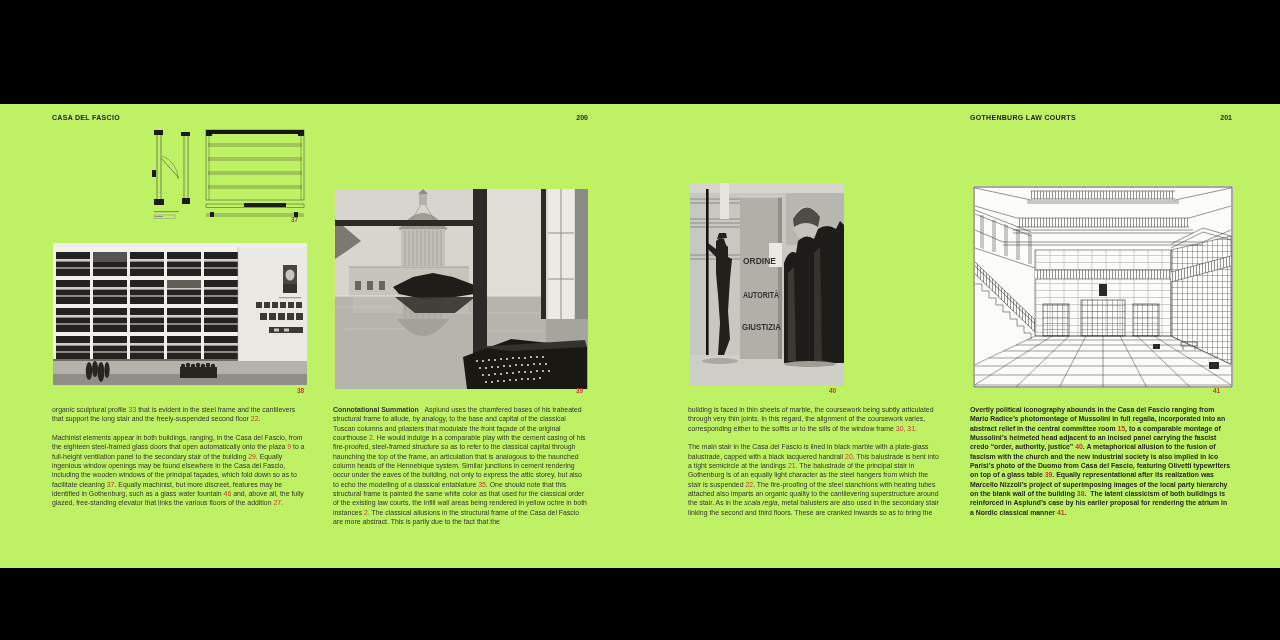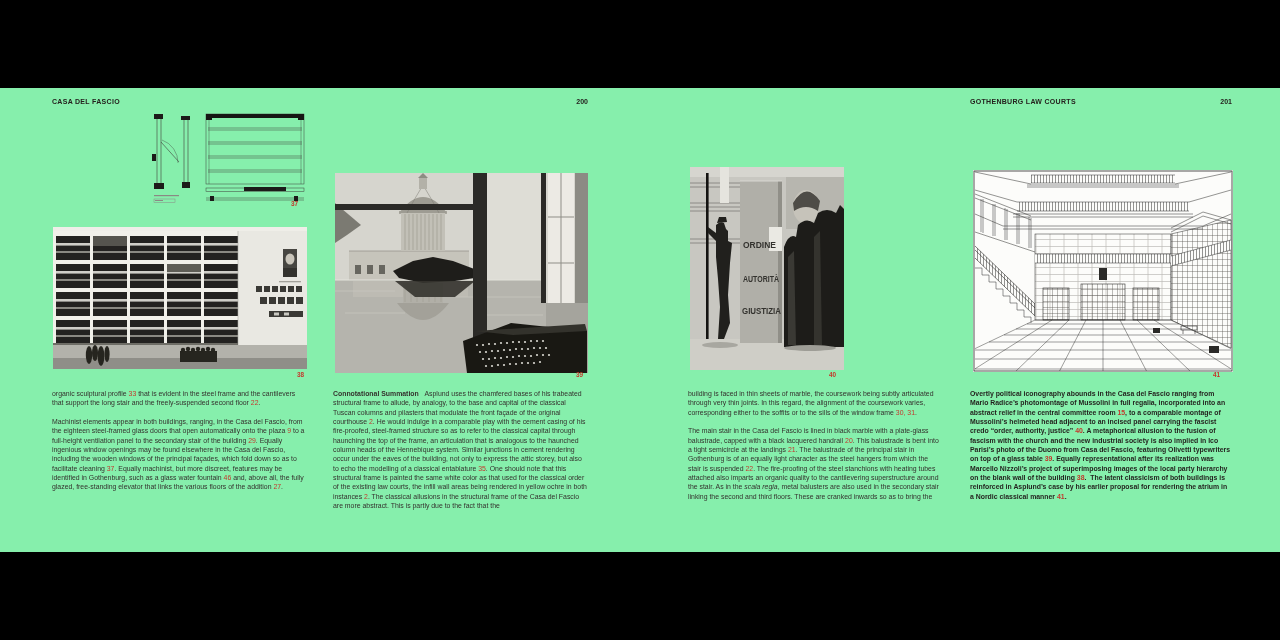--- a/index.html
+++ b/index.html
@@ -1,18 +1,18 @@
 <!DOCTYPE html>
 <html><head>
 <meta charset="utf-8">
 <style>
   html,body{margin:0;padding:0;background:#000;}
   .stage{position:relative;width:1280px;height:640px;background:#000;overflow:hidden;
          font-family:"Liberation Sans",sans-serif;}
-  .spread{position:absolute;left:0;top:88px;width:1280px;height:464px;background:#86efac;}
+  .spread{position:absolute;left:0;top:104px;width:1280px;height:464px;background:#bef264;}
   .hdr{position:absolute;top:10px;font-size:7px;font-weight:bold;letter-spacing:.3px;color:#25211e;}
   .pnum{position:absolute;top:10px;font-size:7px;font-weight:bold;color:#25211e;text-align:right;}
   .col{position:absolute;top:301px;font-size:6.9px;line-height:9.35px;color:#34312d;}
   .col p{margin:0 0 9.3px 0;}
   .col-bold{font-weight:bold;color:#221f1c;}
   .seg-r{color:#c4382c;}
   .seg-b{font-weight:bold;}
   .seg-i{font-style:italic;}
   .fig{position:absolute;}
   .fignum{position:absolute;font-size:6.4px;font-weight:600;color:#c4382c;text-align:right;}

